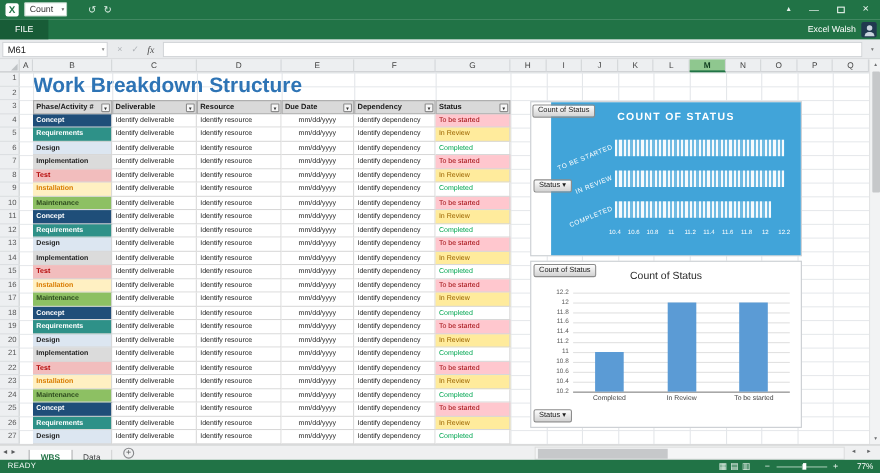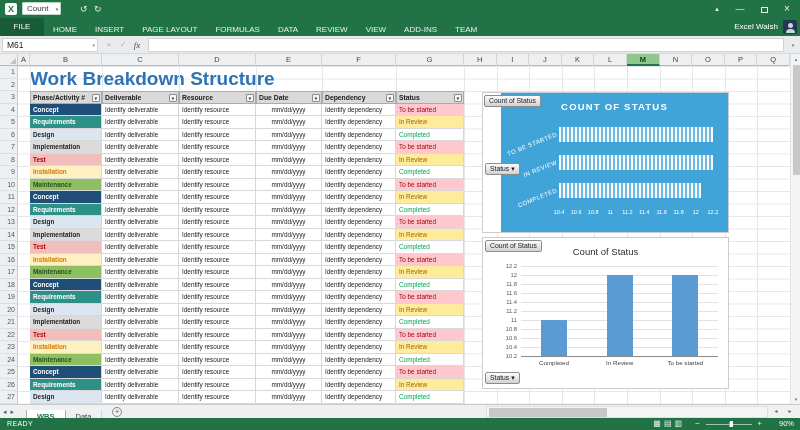--- a/index.html
+++ b/index.html
@@ -128,21 +128,20 @@
     <div class="qat-ico" style="left:80px">↺</div>
     <div class="qat-ico" style="left:94px">↻</div>
     <div class="wc wc1">▴</div>
     <div class="wc wc2">—</div>
     <div class="wc wc3"><span class="restore"></span></div>
     <div class="wc wc4">×</div>
   </div>
 
   <div class="ribbon">
     <div class="file-tab">FILE</div>
-    <div class="rtabs"><span class="rtab">HOME</span><span class="rtab">INSERT</span><span class="rtab">PAGE LAYOUT</span><span class="rtab">FORMULAS</span><span class="rtab">DATA</span><span class="rtab">REVIEW</span><span class="rtab">VIEW</span><span class="rtab">ADD-INS</span><span class="rtab">TEAM</span></div>
     <div class="user">Excel Walsh</div>
     <div class="avatar">
         <span class="head"></span>
         <span class="body"></span>
       </div>
   </div>
 
   <div class="fbar">
     <div class="namebox"><span>M61</span><span class="nb-arr">▾</span></div>
     <div class="fbtn fx-cancel">×</div>
@@ -451,16 +450,16 @@
   </div>
 
   <div class="statusbar">
     <div class="ready">READY</div>
     <div class="views"><span>▦</span><span>▤</span><span>▥</span></div>
     <div class="z-out">−</div>
     <div class="z-track"></div>
     <div class="z-notch"></div>
     <div class="z-thumb"></div>
     <div class="z-in">+</div>
-    <div class="z-pct">90%</div>
+    <div class="z-pct">77%</div>
   </div>
 
 </div>
 
 </body></html>

